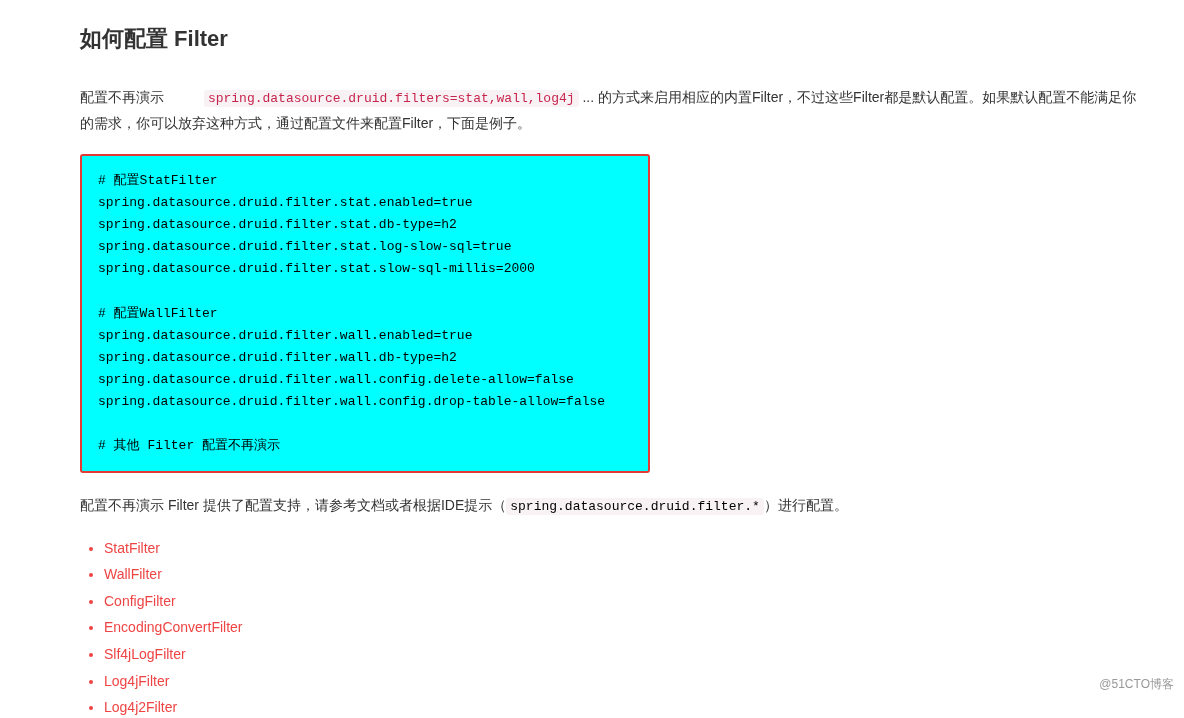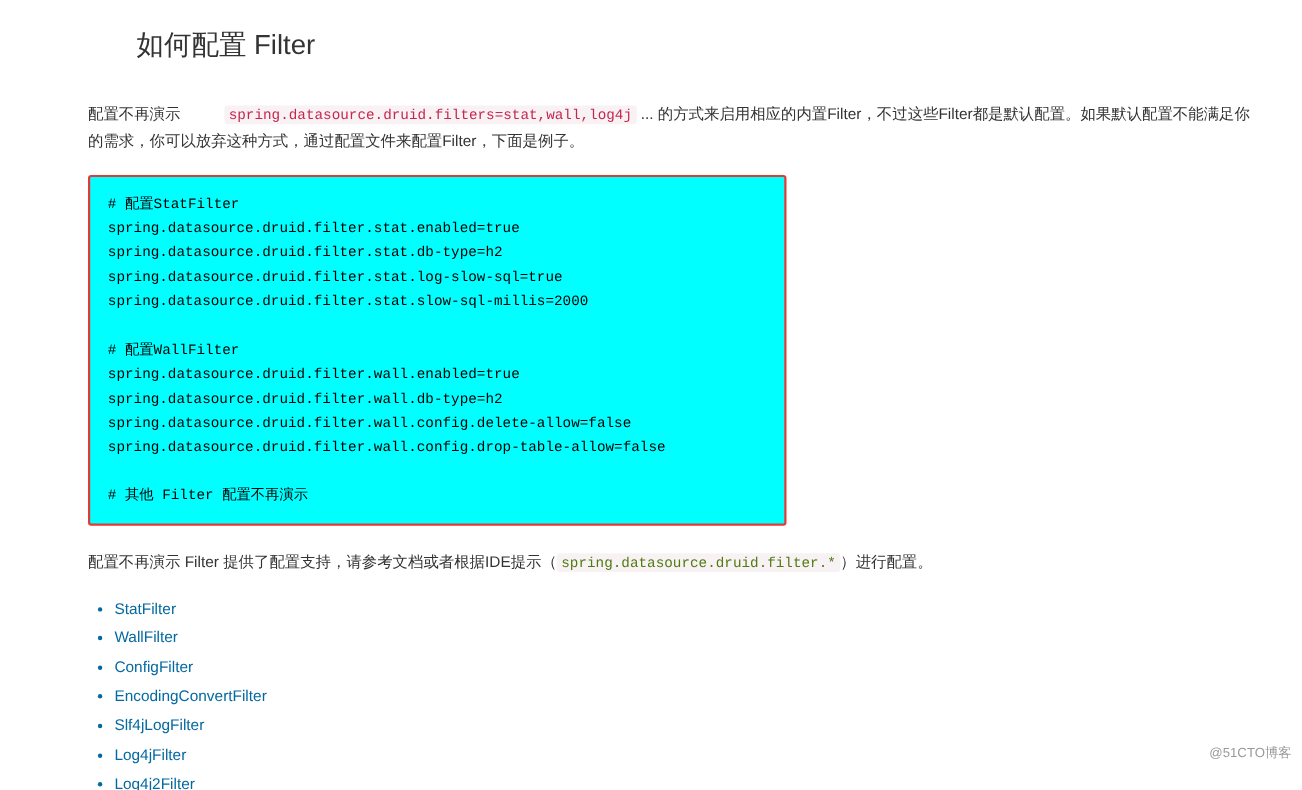--- a/index.html
+++ b/index.html
@@ -12,26 +12,25 @@
       font-family: "Microsoft YaHei", "PingFang SC", "Hiragino Sans GB", sans-serif;
       font-size: 14px;
       line-height: 1.7;
       color: #333;
       background: #fff;
       padding: 20px 40px 40px 80px;
       max-width: 1184px;
     }
 
     h1 {
-      font-size: 25px;
-      font-weight: normal;
+      font-size: 22px;
+      font-weight: bold;
       color: #333;
       margin-bottom: 18px;
       padding-bottom: 10px;
-      margin-left: 44px;
     }
 
     .intro-text {
       font-size: 14px;
       line-height: 1.8;
       color: #333;
       margin-bottom: 18px;
     }
 
     .intro-text .inline-code {
@@ -48,48 +47,48 @@
       background: #00FFFF;
       border: 2px solid #e53935;
       border-radius: 3px;
       padding: 14px 16px;
       margin-bottom: 20px;
       font-family: Consolas, "Courier New", monospace;
       font-size: 13px;
       line-height: 1.7;
       color: #000;
       white-space: pre;
-      width: 635px;
+      width: 570px;
     }
 
     .section-text {
       font-size: 14px;
       line-height: 1.8;
       color: #333;
       margin-bottom: 16px;
     }
 
     .section-text .inline-code {
       font-family: Consolas, "Courier New", monospace;
       font-size: 13px;
-      color: #4d7c0f;
+      color: #000000;
       background: #f9f2f4;
       padding: 1px 4px;
       border-radius: 3px;
     }
 
     .filter-list {
       margin: 0 0 20px 24px;
       list-style: disc;
     }
 
     .filter-list li {
       font-size: 14px;
       line-height: 1.9;
-      color: #0369a1;
+      color: #ef4444;
     }
 
     .watermark {
       position: fixed;
       bottom: 24px;
       right: 10px;
       font-size: 12px;
       color: #999;
     }
   </style>

